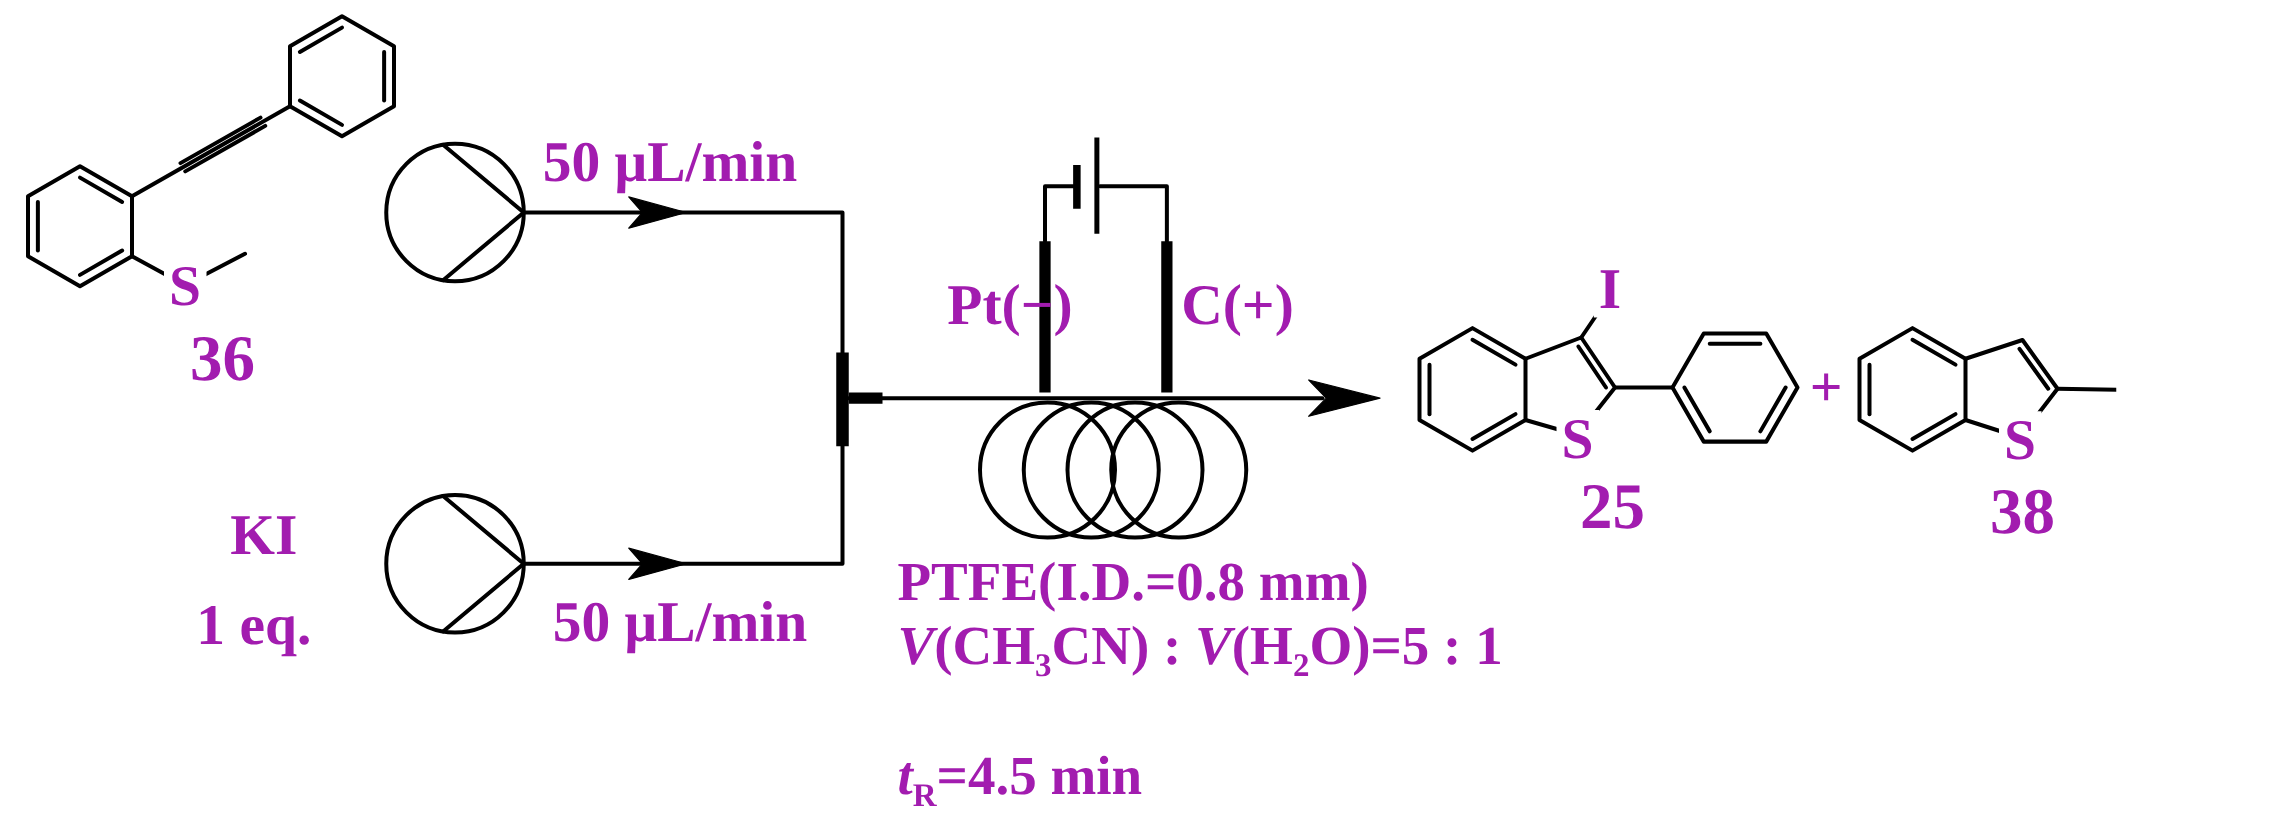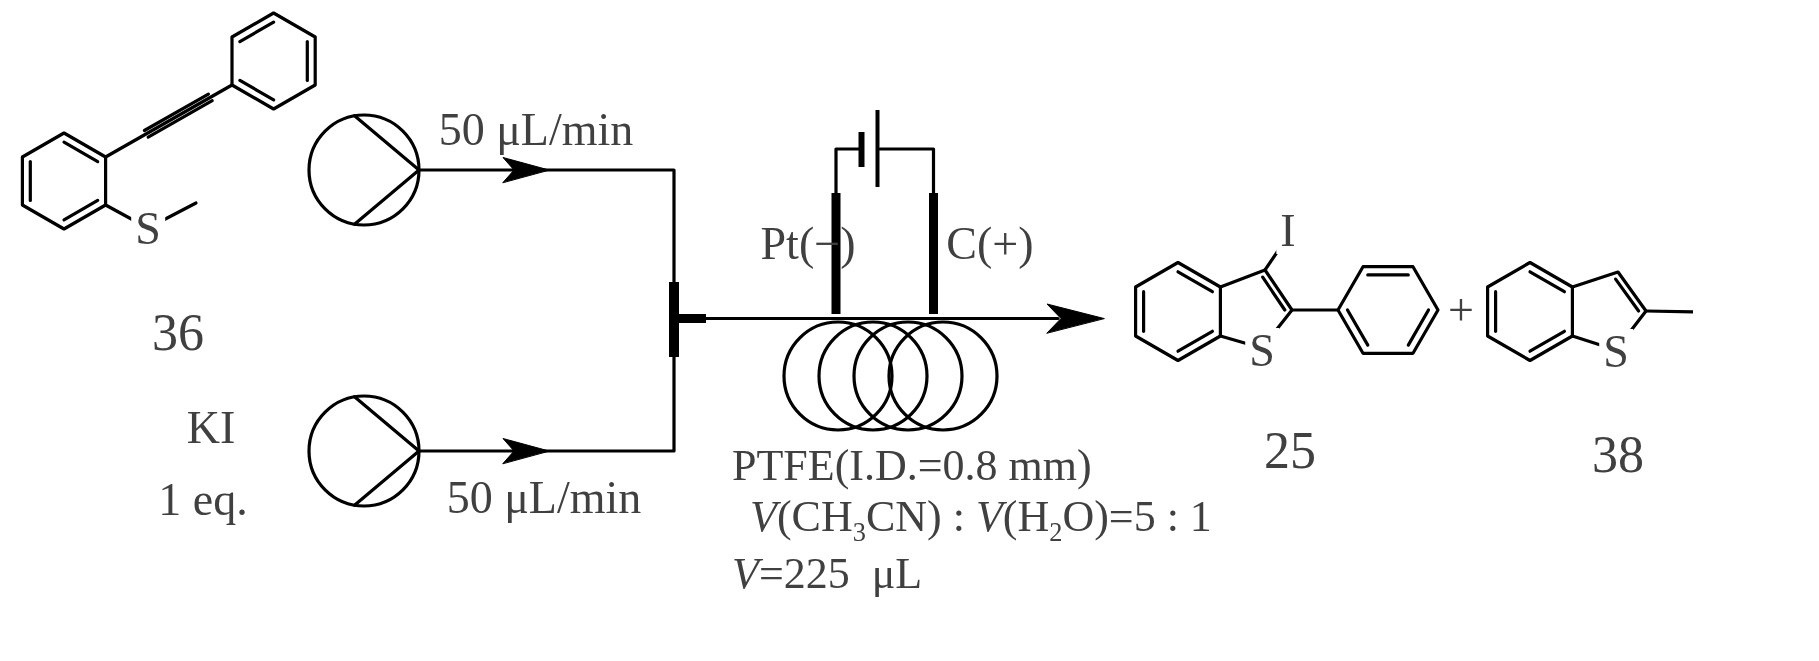--- a/index.html
+++ b/index.html
@@ -1,33 +1,33 @@
 <!DOCTYPE html>
 <html><head>
 <meta charset="utf-8">
 <style>
   html,body{margin:0;padding:0;background:#ffffff;}
   .canvas{
     position:relative;width:1693px;height:661px;background:#ffffff;overflow:hidden;
-    font-family:"Liberation Serif","DejaVu Serif",serif;font-weight:400;color:#404040;
+    font-family:"Liberation Serif","DejaVu Serif",serif;font-weight:700;color:#a21caf;
   }
   .art{position:absolute;left:0;top:0;}
   .art line,.art polyline,.art path,.art circle,.art polygon{
     stroke:#000;stroke-width:3.2;fill:none;stroke-linecap:round;stroke-linejoin:round;
   }
   .art .ah{fill:#000;stroke:#000;stroke-width:1;}
   .art .solid{fill:#000;stroke:none;}
   .art .bar{stroke-linecap:butt;}
   .lbl{
     position:absolute;transform:translate(-50%,-50%);
     font-size:46px;line-height:1;white-space:pre;
   }
   .lbl.left{transform:translateY(-50%);}
-  .rblock{font-size:44px;margin-left:14px;}
-  .num{font-size:52px;margin-top:45px;}
+  .rblock{font-size:44px;}
+  .num{font-size:52px;}
   .atom{font-size:46px;background:#ffffff;padding:0 4px;}
   .lbl i{font-style:italic;}
   .lbl sub{font-size:0.6em;line-height:0;}
 </style>
 </head>
 <body>
 
 <div class="canvas">
 
   <svg class="art" width="1819" height="661" viewBox="0 0 1819 661">
@@ -140,24 +140,24 @@
   <div class="lbl" style="left:544px;top:498px">50 μL/min</div>
 
   <div class="lbl" style="left:211px;top:428px">KI</div>
   <div class="lbl" style="left:203px;top:500px">1 eq.</div>
 
   <div class="lbl" style="left:808px;top:244px">Pt(−)</div>
   <div class="lbl" style="left:990px;top:244px">C(+)</div>
 
   <div class="lbl left rblock" style="left:718px;top:466px">PTFE(I.D.=0.8 mm)</div>
 
-  <div class="lbl left rblock" style="left:736px;top:517px"><i>V</i><span>(CH</span><sub>3</sub><span>CN) : </span><i>V</i><span>(H</span><sub>2</sub><span>O)=5 : 1</span></div>
+  <div class="lbl left rblock" style="left:718px;top:517px"><i>V</i><span>(CH</span><sub>3</sub><span>CN) : </span><i>V</i><span>(H</span><sub>2</sub><span>O)=5 : 1</span></div>
 
-  <div class="lbl left rblock" style="left:718px;top:574px"><i>V</i><span>=225  μL</span></div>
 
+  <div class="lbl left rblock" style="left:718px;top:621px"><i>t</i><sub>R</sub><span>=4.5 min</span></div>
 
   <div class="lbl num" style="left:178px;top:288px">36</div>
   <div class="lbl num" style="left:1290px;top:406px">25</div>
   <div class="lbl num" style="left:1618px;top:410px">38</div>
 
   <div class="lbl" style="left:1461px;top:310px">+</div>
 
   <div class="lbl atom" style="left:148px;top:229px">S</div>
   <div class="lbl atom" style="left:1262px;top:351px">S</div>
   <div class="lbl atom" style="left:1616px;top:352px">S</div>

